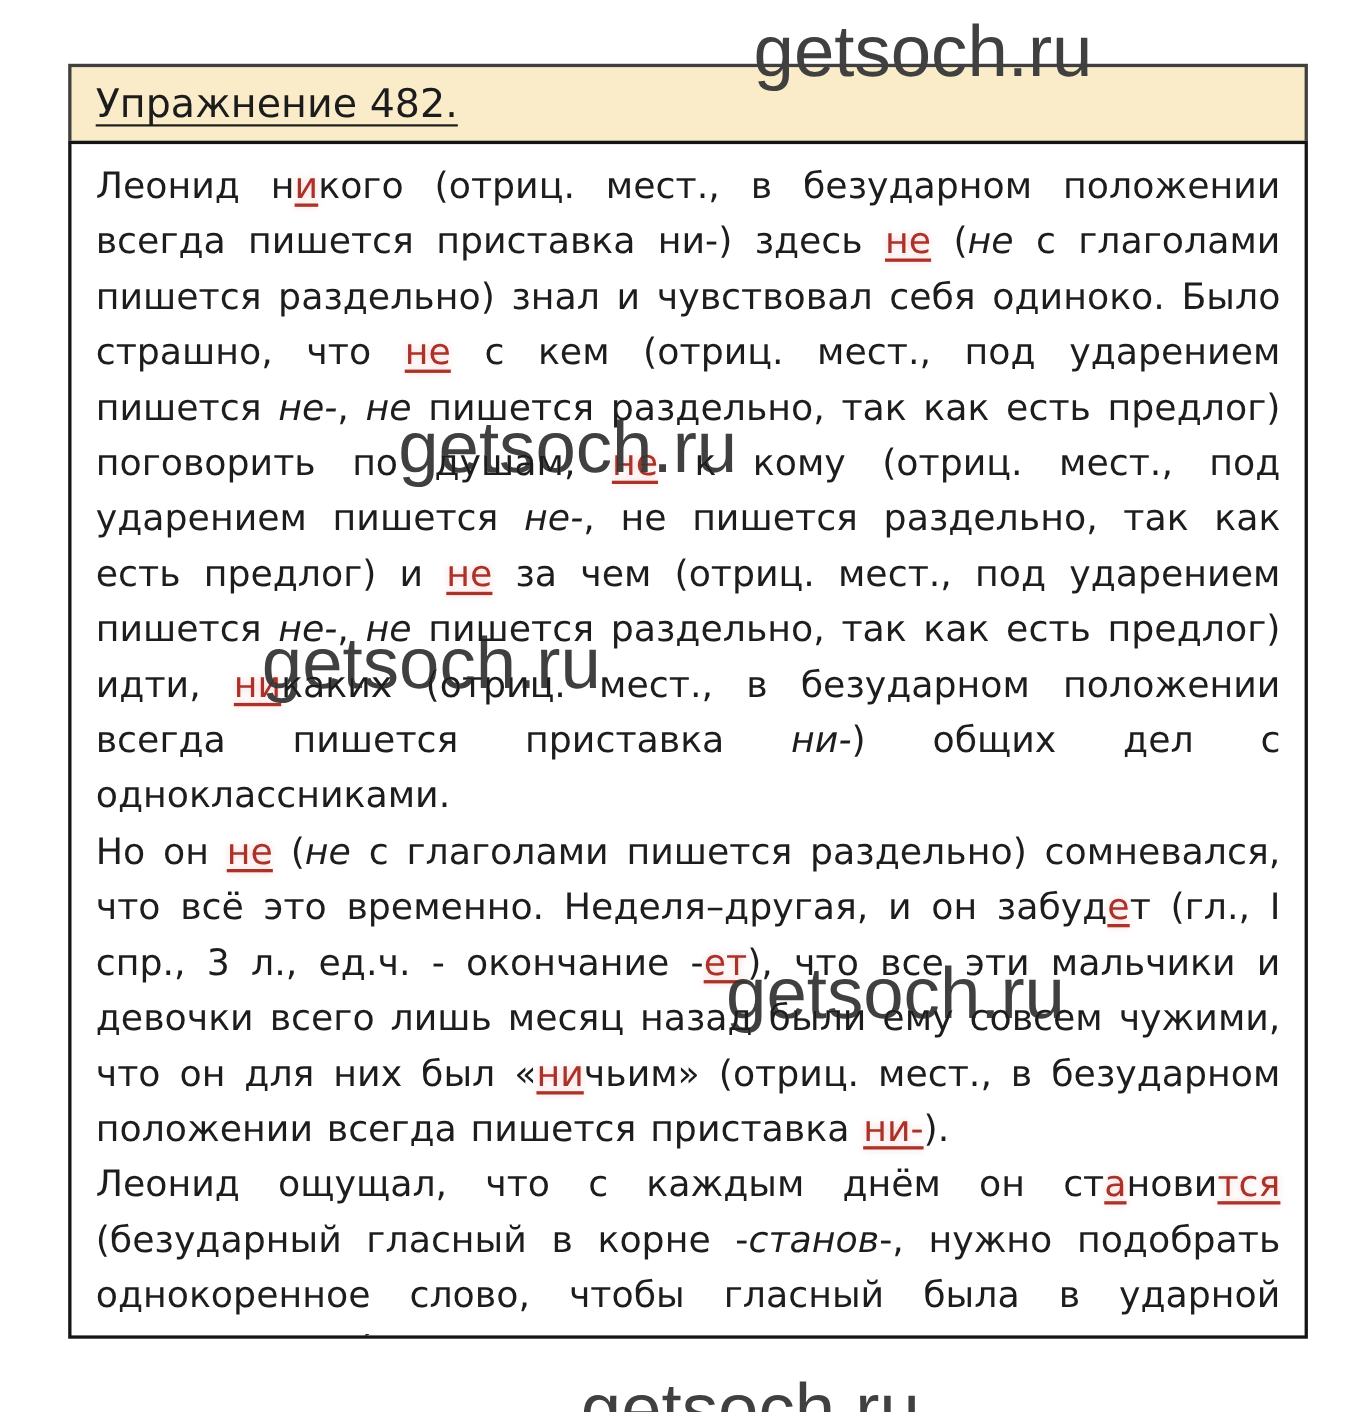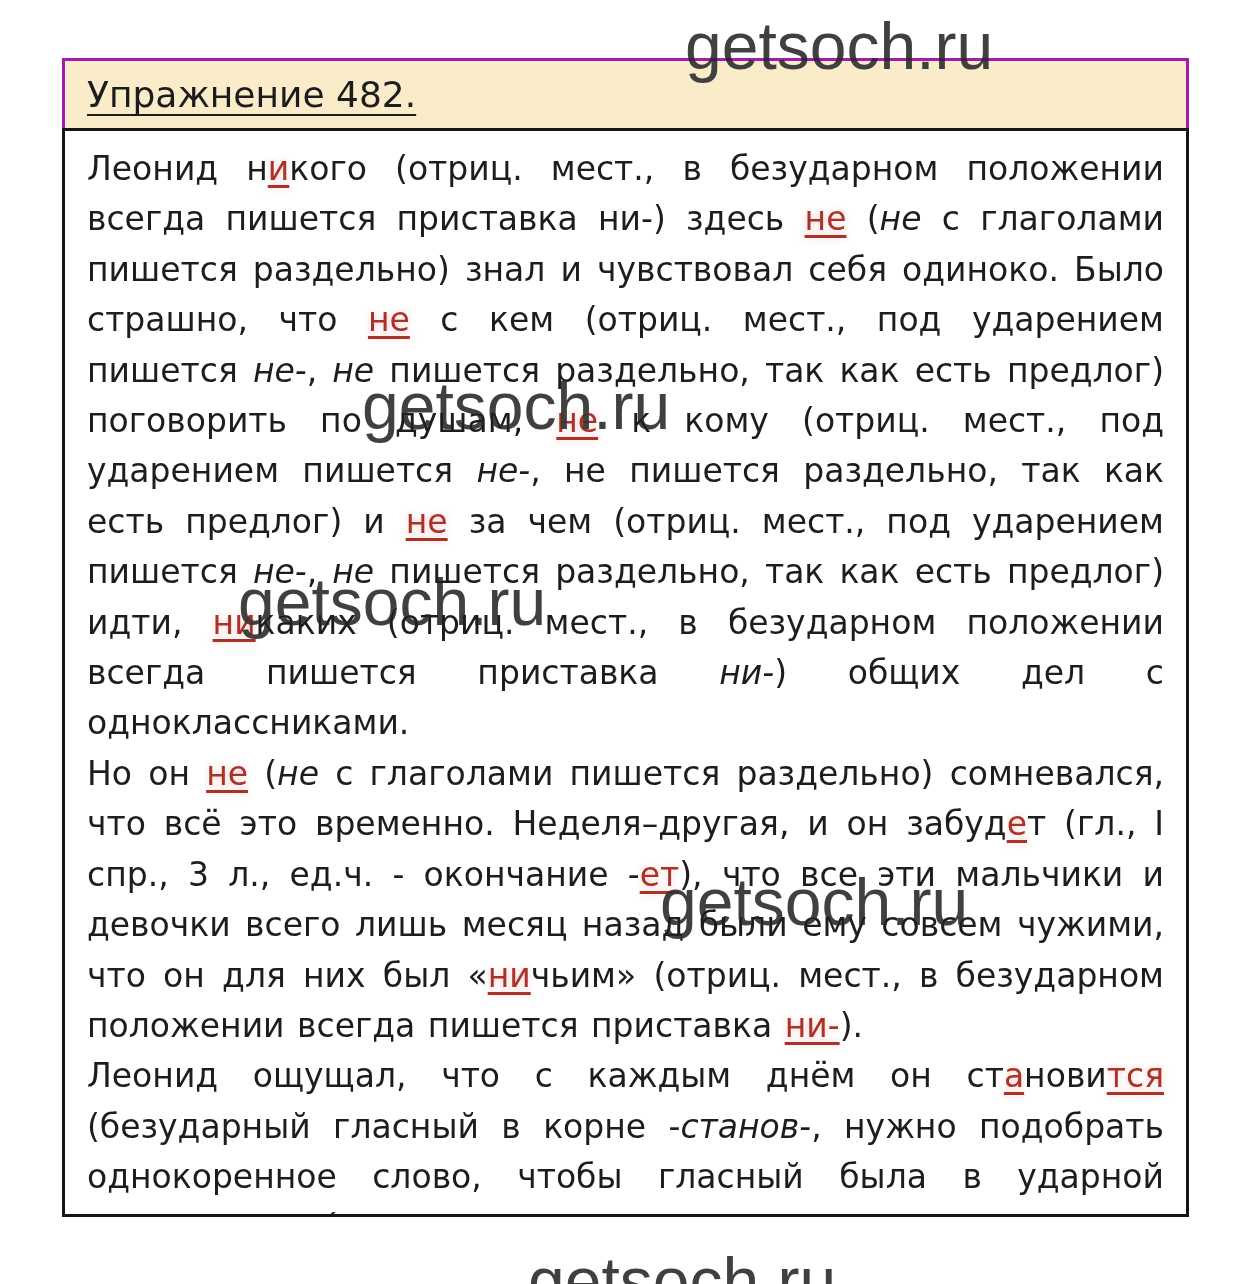--- a/index.html
+++ b/index.html
@@ -15,21 +15,21 @@
     letter-spacing:0;
   }
   .w1{left:685px;top:8px;}
   .w2{left:362px;top:368px;}
   .w3{left:238px;top:564px;}
   .w4{left:660px;top:864px;}
   .w5{left:528px;top:1243px;}
   
   .sheet{position:absolute;left:62px;top:58px;width:1127px;z-index:1;}
   .header-box{
-    box-sizing:border-box;border:3px solid #a21caf;background:#faecc9;
+    box-sizing:border-box;border:3px solid #404040;background:#faecc9;
     height:73px;display:flex;align-items:center;padding-left:22px;
   }
   .title{
     font-size:36px;color:#1c1c1c;
     text-decoration:underline;text-decoration-thickness:2px;text-underline-offset:7px;
   }
   .content-box{
     box-sizing:border-box;border:3px solid #151515;margin-top:-3px;
     background:#ffffff;height:1089px;padding:13px 22px 4px 22px;overflow:hidden;
   }

